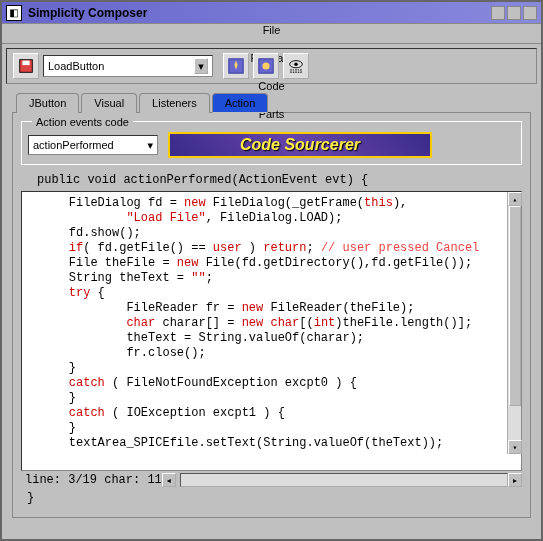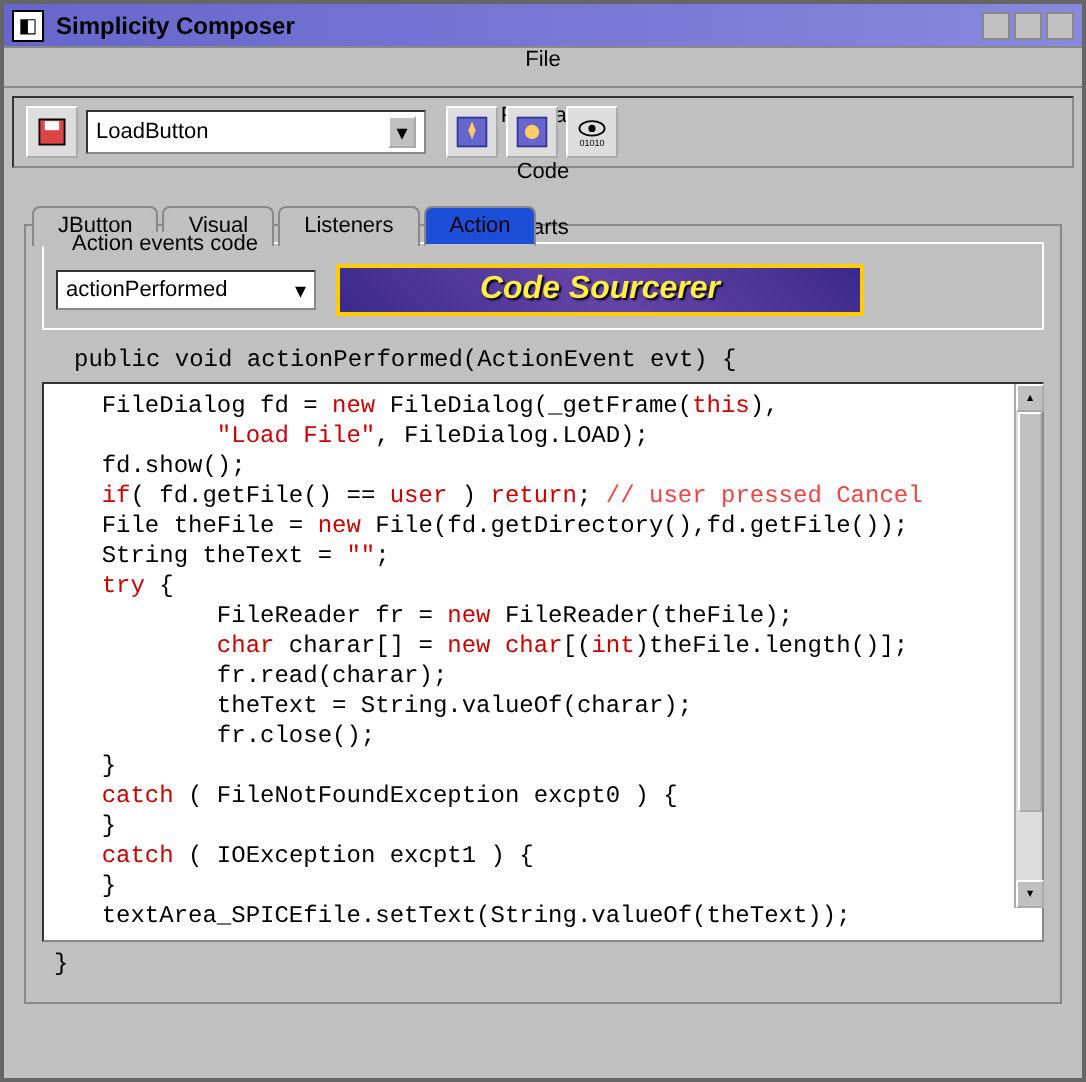--- a/index.html
+++ b/index.html
@@ -10,29 +10,29 @@
 .titlebar .title { font-weight: bold; font-size: 12px; flex: 1; }
 .titlebar .btn { width: 14px; height: 14px; border: 1px solid #888; background: #c0c0c0; margin-left: 2px; cursor: pointer; }
 .menubar { height: 20px; display: flex; align-items: center; padding: 0 6px; gap: 16px; border-bottom: 1px solid #888; flex-direction: column; }
 .menubar span { cursor: pointer; }
 .toolbar { height: 36px; display: flex; align-items: center; padding: 2px 6px; border: 1px inset #888; margin: 4px; background: #c0c0c0; }
 .tb-icon { width: 26px; height: 26px; border: 1px outset #fff; background: #ddd; margin-right: 4px; display: flex; align-items: center; justify-content: center; cursor: pointer; }
 .tb-icon svg { width: 18px; height: 18px; }
 .combo { width: 170px; height: 22px; border: 1px inset #888; background: #fff; display: flex; align-items: center; padding: 0 4px; margin-right: 10px; justify-content: space-between; cursor: pointer; }
 .combo .arrow { width: 14px; height: 16px; background: #c0c0c0; border: 1px outset #fff; display: flex; align-items: center; justify-content: center; }
 .tabs { display: flex; padding: 4px 14px 0 14px; gap: 2px; }
-.tab { padding: 3px 12px; border: 1px solid #888; border-bottom: none; background: #c0c0c0; border-radius: 4px 4px 0 0; cursor: pointer; position: relative; top: 11px; }
+.tab { padding: 3px 12px; border: 1px solid #888; border-bottom: none; background: #c0c0c0; border-radius: 4px 4px 0 0; cursor: pointer; position: relative; top: 1px; }
 .tab.active { background: #1d4ed8; z-index: 2; border-bottom: 1px solid #c0c0c0; }
 .panel { margin: 0 10px 10px 10px; border: 1px solid #888; padding: 8px; background: #c0c0c0; }
 .fieldset { border: 1px groove #fff; padding: 6px; margin-bottom: 6px; }
 .legend { font-size: 11px; padding: 0 4px; background: #c0c0c0; position: relative; top: -12px; left: 4px; display: inline-block; }
 .fs-body { margin-top: -8px; display: flex; align-items: center; gap: 10px; }
 .small-combo { width: 130px; height: 20px; border: 1px inset #888; background: #fff; display: flex; align-items: center; padding: 0 4px; justify-content: space-between; cursor: pointer; }
 .logo { width: 264px; height: 26px; background: linear-gradient(45deg, #3a2a8a, #6644aa, #3a2a8a); border: 2px solid #ffcc00; display: flex; align-items: center; justify-content: center; color: #ffee44; font-weight: bold; font-size: 16px; font-style: italic; text-shadow: 1px 1px 1px #000; font-family: 'Arial Black', sans-serif; }
-.code-area { background: #fff; border: 1px inset #888; padding: 4px 0; font-family: 'Courier New', monospace; font-size: 12px; line-height: 15px; min-height: 280px; position: relative; }
+.code-area { background: #fff; border: 1px inset #888; padding: 4px 18px; font-family: 'Courier New', monospace; font-size: 12px; line-height: 15px; min-height: 280px; position: relative; }
 .code-line { white-space: pre; }
 .kw { color: #cc0000; }
 .cm { color: #ef4444; }
 .scrollbar-v { position: absolute; right: 0; top: 0; bottom: 16px; width: 14px; background: #ddd; border-left: 1px solid #aaa; }
 .scroll-arrow { width: 14px; height: 14px; background: #c0c0c0; border: 1px outset #fff; display: flex; align-items: center; justify-content: center; cursor: pointer; font-size: 8px; }
 .sb-thumb { position: absolute; width: 12px; left: 1px; background: #c0c0c0; border: 1px outset #fff; cursor: pointer; }
 .scrollbar-h { height: 14px; display: flex; align-items: center; margin-top: 2px; }
 .status-text { flex: 0 0 auto; font-family: 'Courier New', monospace; font-size: 12px; padding-left: 4px; }
 .h-track { flex: 1; background: #ddd; height: 14px; border: 1px inset #aaa; margin: 0 0 0 4px; display: flex; }
 .closing { font-family: 'Courier New', monospace; font-size: 12px; padding: 4px 6px; }
@@ -113,33 +113,38 @@
       <div id="code-lines">
           <div class="code-line">    <span>FileDialog fd = </span><span class="kw">new</span><span> FileDialog(_getFrame(</span><span class="kw">this</span><span>),</span></div>
           <div class="code-line">            <span class="kw">"Load File"</span><span>, FileDialog.LOAD);</span></div>
           <div class="code-line">    <span>fd.show();</span></div>
           <div class="code-line">    <span class="kw">if</span><span>( fd.getFile() == </span><span class="kw">user</span><span> ) </span><span class="kw">return</span><span>; </span><span class="cm">// user pressed Cancel</span></div>
           <div class="code-line">    <span>File theFile = </span><span class="kw">new</span><span> File(fd.getDirectory(),fd.getFile());</span></div>
           <div class="code-line">    <span>String theText = </span><span class="kw">""</span><span>;</span></div>
           <div class="code-line">    <span class="kw">try</span><span> {</span></div>
           <div class="code-line">            <span>FileReader fr = </span><span class="kw">new</span><span> FileReader(theFile);</span></div>
           <div class="code-line">            <span class="kw">char</span><span> charar[] = </span><span class="kw">new</span><span> </span><span class="kw">char</span><span>[(</span><span class="kw">int</span><span>)theFile.length()];</span></div>
-          <div class="code-line">            <span>fr.read(charar);</span></div>
           <div class="code-line">            <span>theText = String.valueOf(charar);</span></div>
           <div class="code-line">            <span>fr.close();</span></div>
           <div class="code-line">    <span>}</span></div>
           <div class="code-line">    <span class="kw">catch</span><span> ( FileNotFoundException excpt0 ) {</span></div>
           <div class="code-line">    <span>}</span></div>
           <div class="code-line">    <span class="kw">catch</span><span> ( IOException excpt1 ) {</span></div>
           <div class="code-line">    <span>}</span></div>
           <div class="code-line">    <span>textArea_SPICEfile.setText(String.valueOf(theText));</span></div>
         </div>
       <div class="scrollbar-v">
         <div class="scroll-arrow">▴</div>
         <div class="sb-thumb" style="top:14px;height:200px;"></div>
         <div class="scroll-arrow" style="position:absolute;bottom:0;">▾</div>
       </div>
     </div>
 
+    <div class="scrollbar-h">
+      <div class="status-text">  line: 3/19   char: 11</div>
+      <div class="scroll-arrow">◂</div>
+      <div class="h-track"></div>
+      <div class="scroll-arrow">▸</div>
+    </div>
 
     <div class="closing">}</div>
   </div>
 </div>
 
 </body></html>

